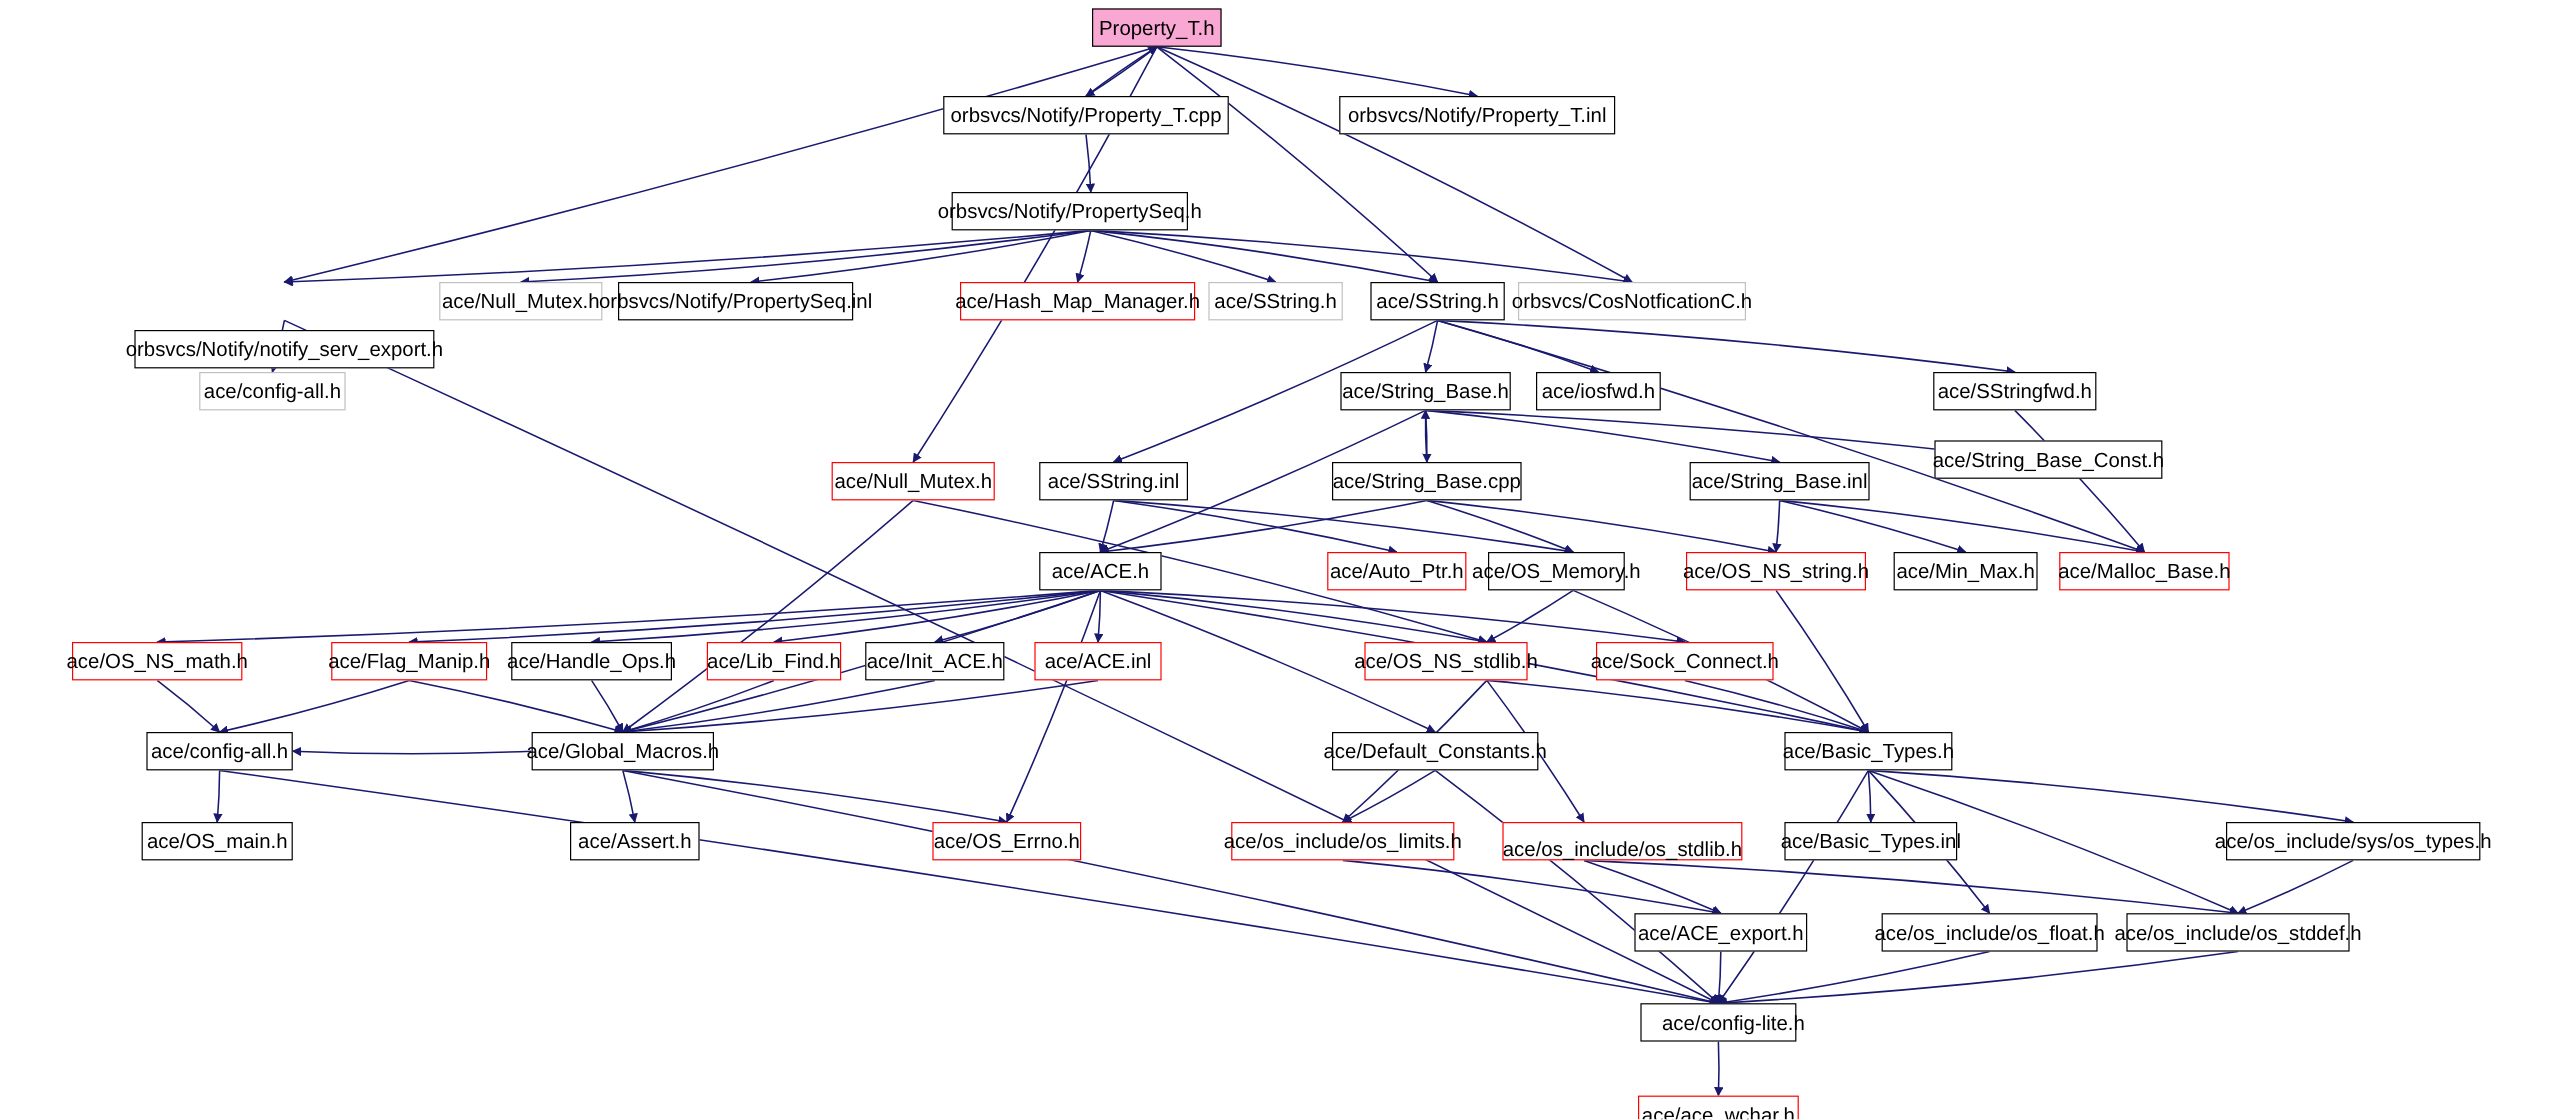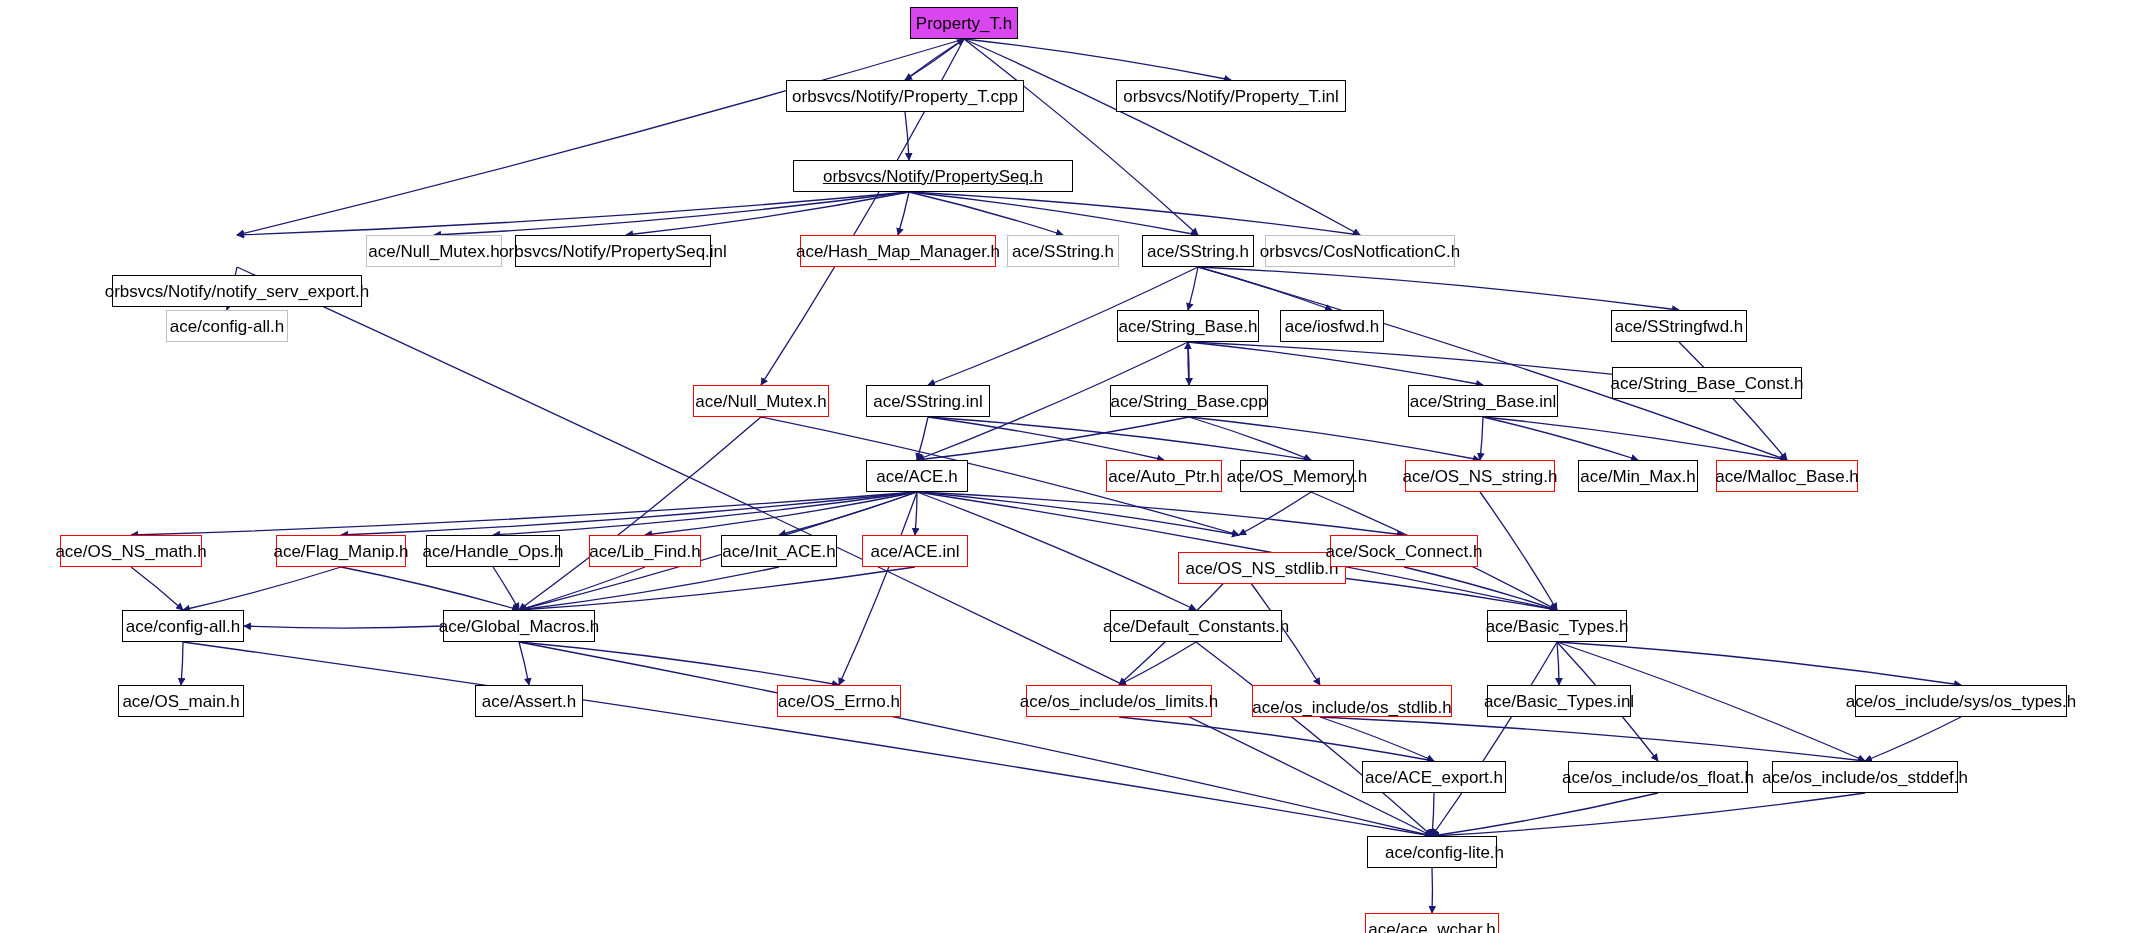--- a/index.html
+++ b/index.html
@@ -33,21 +33,21 @@
     border: 1px solid #000000;
     color: #000000;
     font-size: 17px;
     line-height: 1;
     white-space: nowrap;
     padding: 0 8px;
     height: 32px;
     z-index: 5;
   }
   .node.root {
-    background: #d946ef;
+    background: #f9a8d4;
     border: 1px solid #000000;
   }
   .node.red {
     border: 1px solid #ff0000;
   }
   .node.grey {
     border: 1px solid #c0c0c0;
   }
 </style>
 </head>
@@ -152,21 +152,21 @@
   <div id="node-layer">
       <div class="node root" style="left: 910px; top: 7px; width: 108px;">
         <span>Property_T.h</span>
       </div>
       <div class="node" style="left: 786px; top: 80px; width: 238px;">
         <span>orbsvcs/Notify/Property_T.cpp</span>
       </div>
       <div class="node" style="left: 1116px; top: 80px; width: 230px;">
         <span>orbsvcs/Notify/Property_T.inl</span>
       </div>
-      <div class="node" style="left: 793px; top: 160px; width: 280px; text-decoration: underline;">
+      <div class="node" style="left: 793px; top: 160px; width: 197px;">
         <span>orbsvcs/Notify/PropertySeq.h</span>
       </div>
       <div class="node" style="left: 112px; top: 235px; width: 250px; margin-top: 40px;">
         <span>orbsvcs/Notify/notify_serv_export.h</span>
       </div>
       <div class="node grey" style="left: 366px; top: 235px; width: 136px;">
         <span>ace/Null_Mutex.h</span>
       </div>
       <div class="node" style="left: 515px; top: 235px; width: 196px;">
         <span>orbsvcs/Notify/PropertySeq.inl</span>
@@ -239,21 +239,21 @@
       </div>
       <div class="node red" style="left: 589px; top: 535px; width: 112px;">
         <span>ace/Lib_Find.h</span>
       </div>
       <div class="node" style="left: 721px; top: 535px; width: 116px;">
         <span>ace/Init_ACE.h</span>
       </div>
       <div class="node red" style="left: 862px; top: 535px; width: 106px;">
         <span>ace/ACE.inl</span>
       </div>
-      <div class="node red" style="left: 1178px; top: 535px; width: 168px; margin-top: 17px;">
+      <div class="node red" style="left: 1137px; top: 535px; width: 136px;">
         <span>ace/OS_NS_stdlib.h</span>
       </div>
       <div class="node red" style="left: 1330px; top: 535px; width: 148px;">
         <span>ace/Sock_Connect.h</span>
       </div>
       <div class="node" style="left: 122px; top: 610px; width: 122px;">
         <span>ace/config-all.h</span>
       </div>
       <div class="node" style="left: 443px; top: 610px; width: 152px;">
         <span>ace/Global_Macros.h</span>

